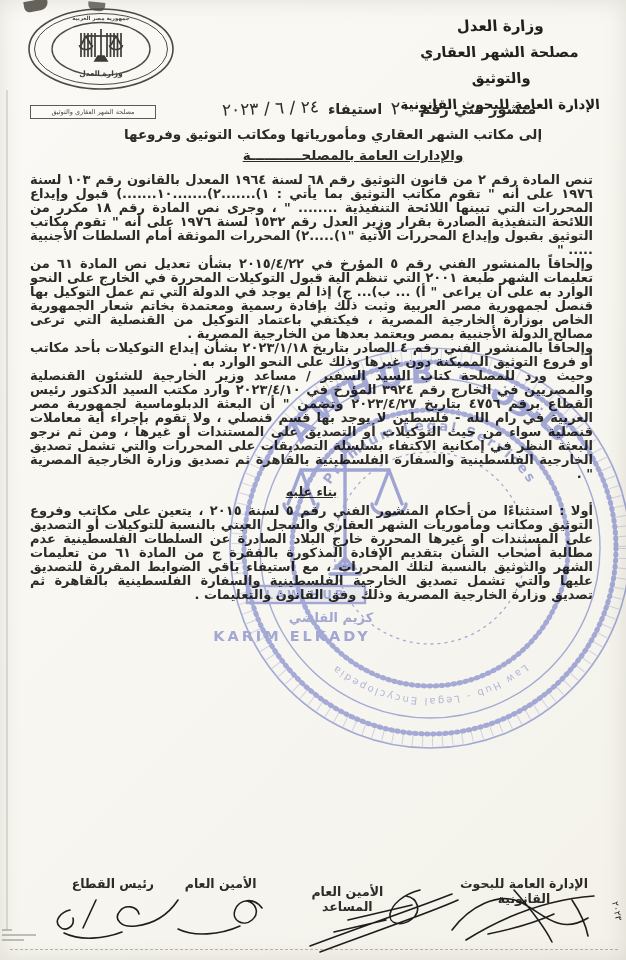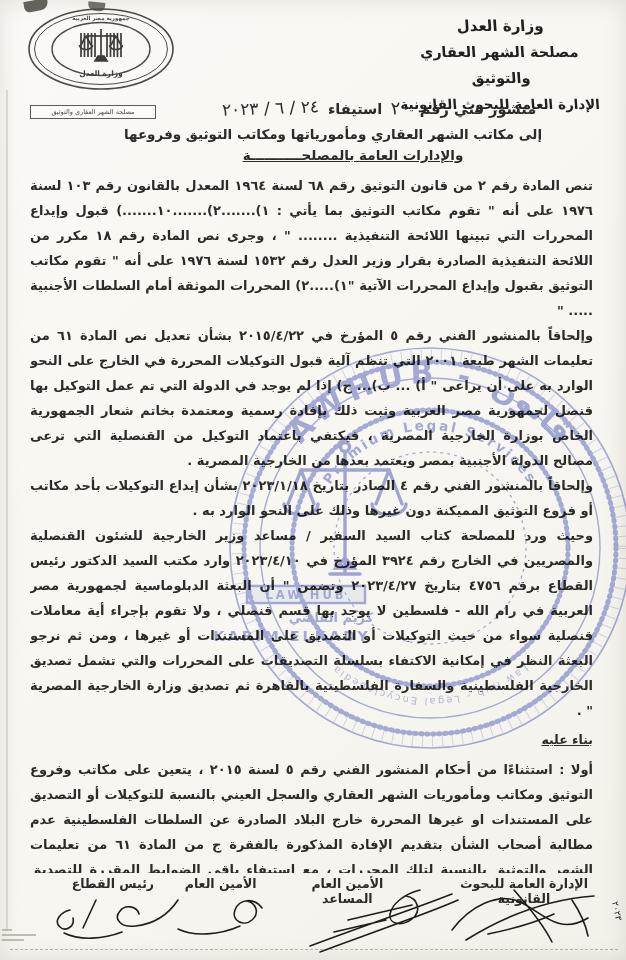--- a/index.html
+++ b/index.html
@@ -26,30 +26,30 @@
   
   .title-block{position:absolute;top:97px;left:0;right:0;text-align:center;font-weight:bold;direction:rtl;z-index:1;}
   .title-line{font-size:14.5px;display:flex;direction:rtl;justify-content:center;align-items:baseline;gap:9px;transform:translateX(66px);}
   .hw{font-weight:400;font-size:18px;display:inline-block;transform:rotate(-5deg);letter-spacing:1px;}
   .hw-date{font-weight:400;font-size:17px;display:inline-block;transform:rotate(-2deg);letter-spacing:2px;}
   .to-line{font-size:13.5px;margin-top:8px;transform:translateX(20px);}
   .to-line2{font-size:13.5px;margin-top:5px;text-decoration:underline;transform:translateX(40px);}
   
   .doc-body{
     position:absolute;top:173px;right:33px;left:30px;height:700px;overflow:hidden;
-    direction:rtl;text-align:justify;font-size:13px;font-weight:bold;line-height:25px;z-index:1;
+    direction:rtl;text-align:justify;font-size:13px;font-weight:bold;line-height:14px;z-index:1;
   }
   .doc-body p{margin:0;}
-  .h-center{ font-size:12.5px;text-decoration:underline;margin:4px 0 5px;}
+  .h-center{ text-align:center;font-size:12.5px;text-decoration:underline;margin:4px 0 5px;}
   
   .sig-row{
     position:absolute;top:876px;right:12px;left:46px;display:flex;direction:rtl;
     justify-content:space-between;font-weight:bold;font-size:12.5px;z-index:1;text-align:center;
   }
-  .sig-row .s1{width:180px;} .sig-row .s2{width:120px;} .sig-row .s3{width:80px;} .sig-row .s4{width:108px;text-align:right;}
+  .sig-row .s1{width:180px;} .sig-row .s2{width:120px;margin-top:8px;} .sig-row .s3{width:80px;} .sig-row .s4{width:108px;text-align:right;}
   .sig-layer{position:absolute;top:884px;left:0;width:626px;height:72px;z-index:2;}
   
   .watermark{position:absolute;inset:0;z-index:3;pointer-events:none;mix-blend-mode:multiply;opacity:.52;}
   
   .blot1{position:absolute;top:0;left:24px;width:24px;height:11px;background:#55524a;border-radius:0 0 8px 5px;transform:rotate(-10deg);opacity:.9;}
   .blot2{position:absolute;top:2px;left:88px;width:17px;height:9px;background:#5c5950;border-radius:0 0 5px 7px;transform:rotate(6deg);opacity:.85;}
   .edge-line{position:absolute;top:90px;bottom:30px;left:6px;width:2px;background:rgba(140,135,122,.25);}
   .fold-line{position:absolute;top:949px;left:10px;right:8px;border-top:1px dashed rgba(130,125,112,.55);}
   .corner-marks{position:absolute;top:926px;left:0;width:44px;height:18px;opacity:.5;}
   .corner-marks div{height:2px;background:#8a867c;margin:3px 0 0 2px;}

